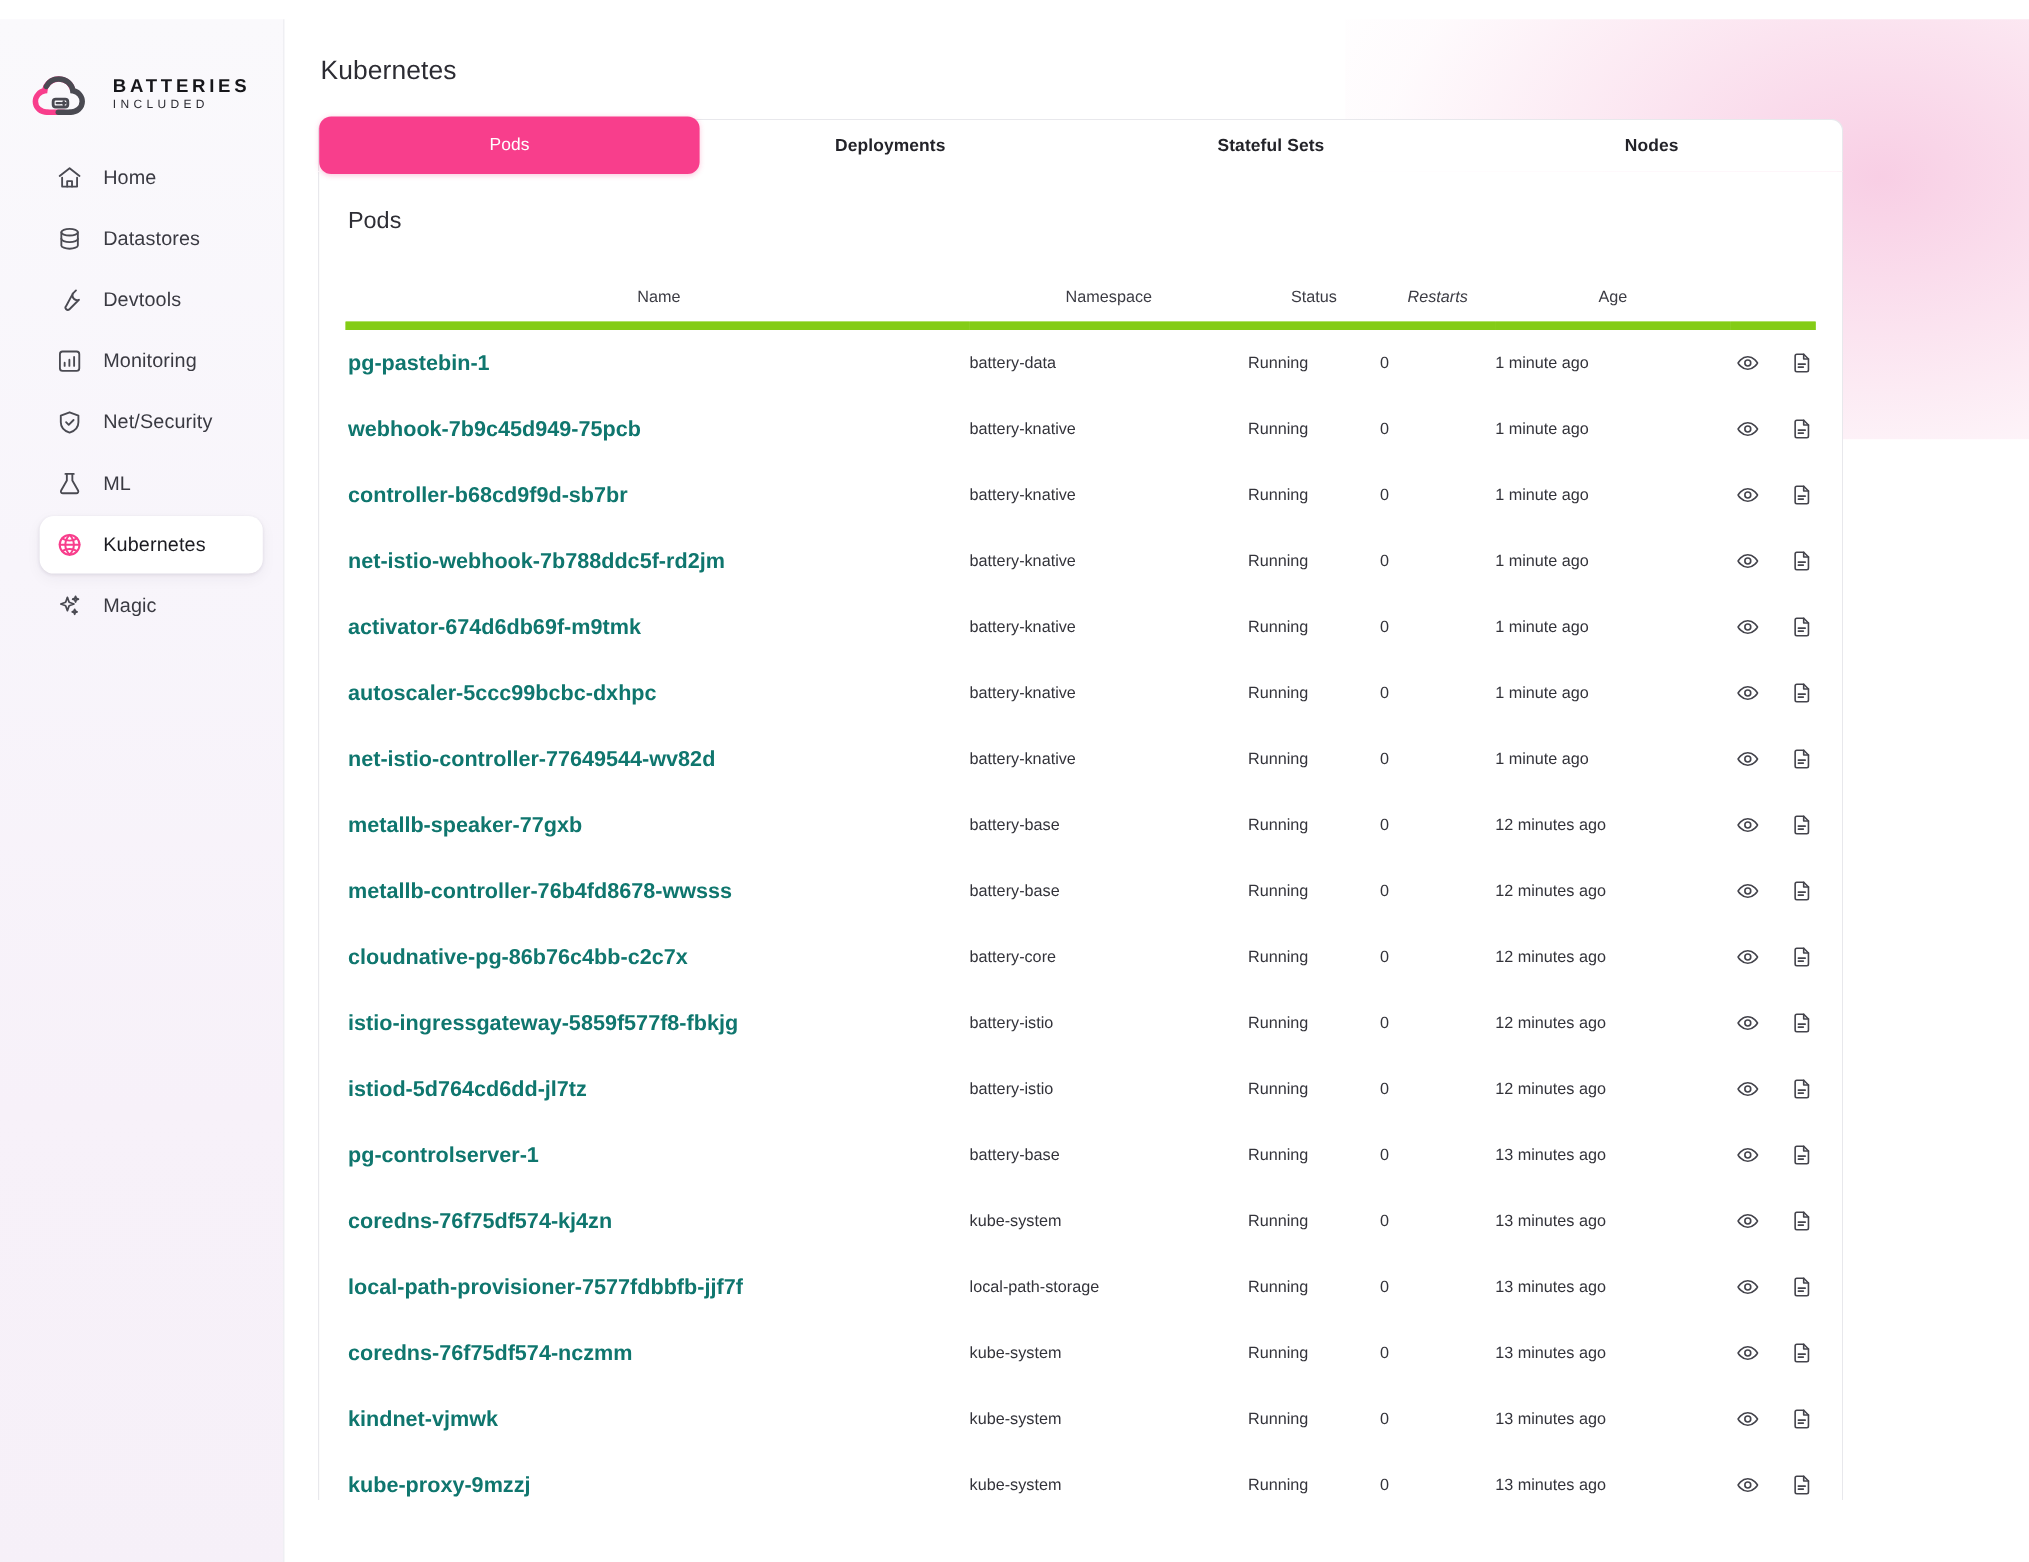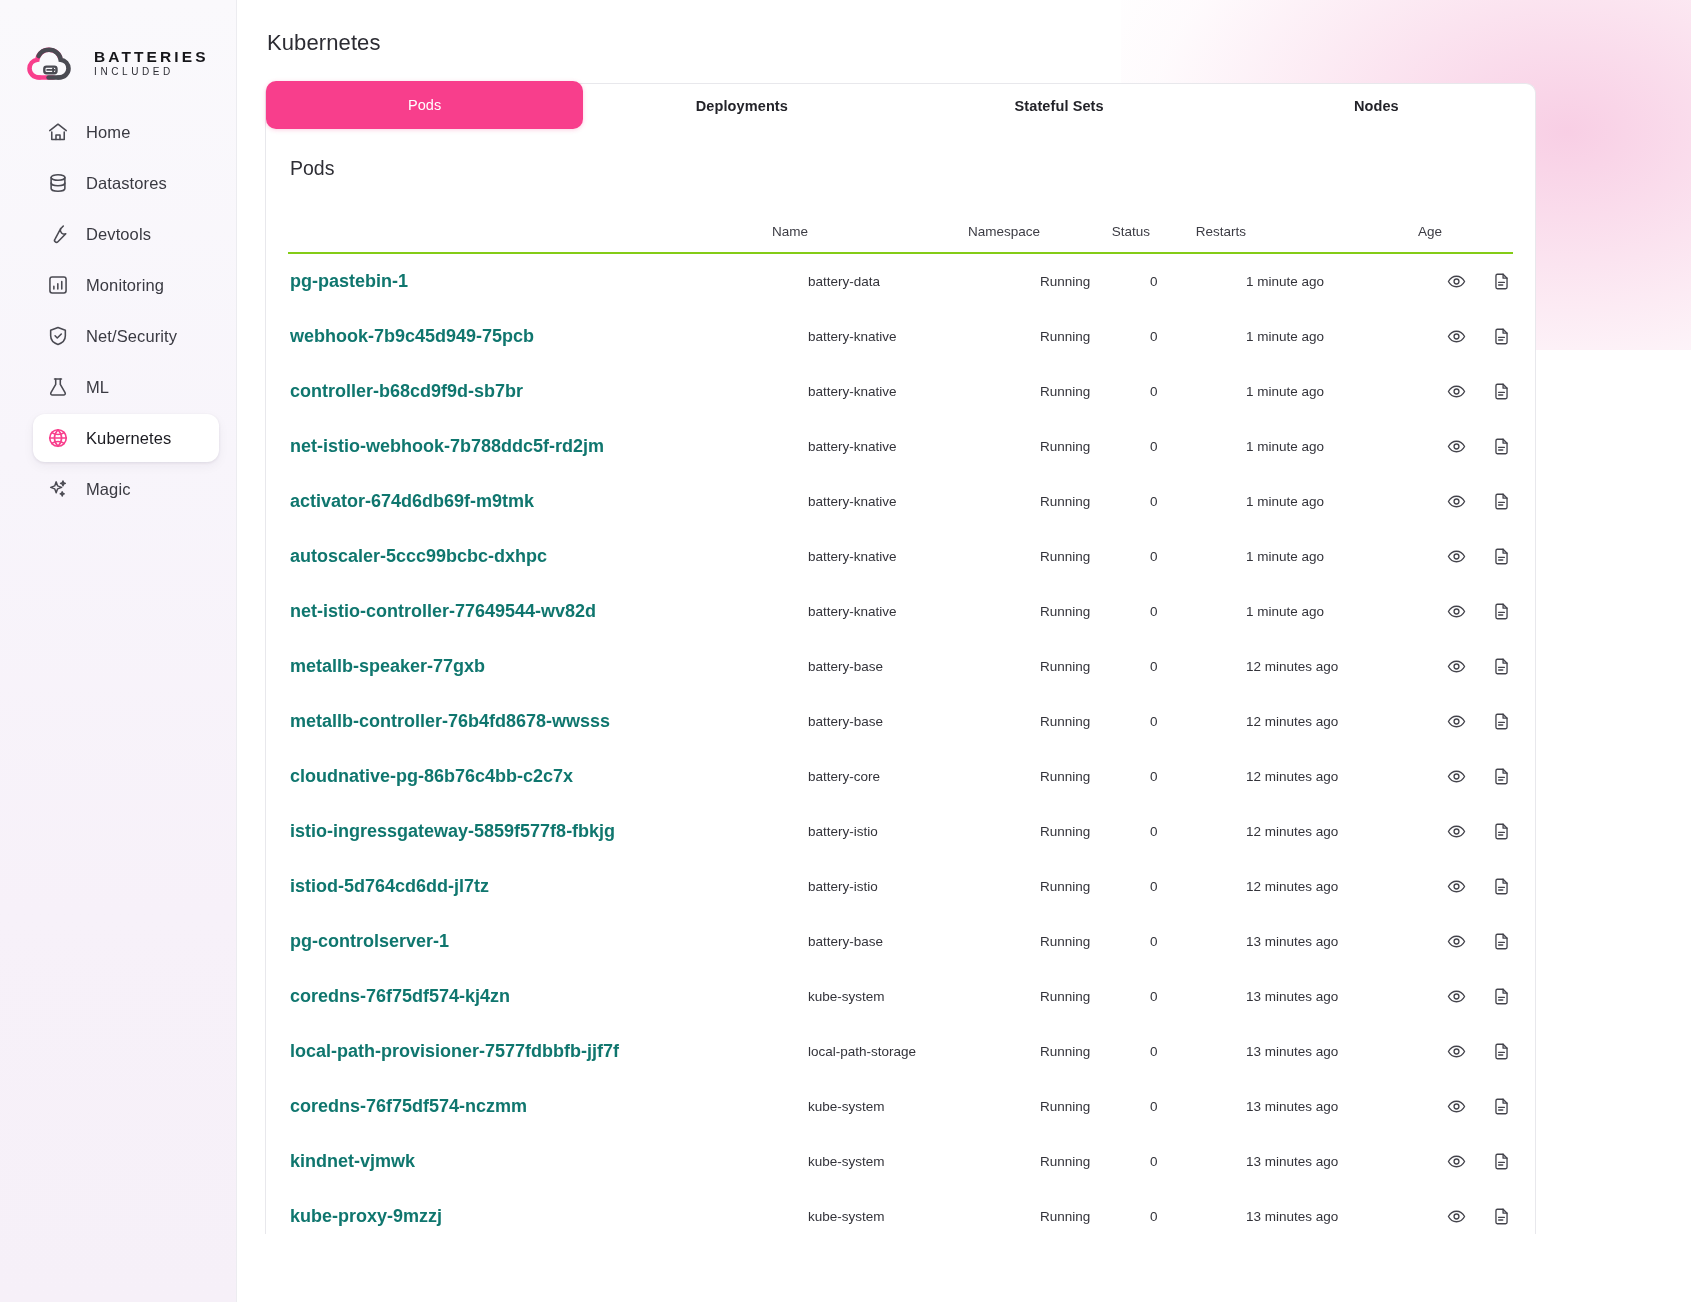--- a/index.html
+++ b/index.html
@@ -9,20 +9,21 @@
     overflow: hidden;
     font-family: "Liberation Sans", sans-serif;
     background: #ffffff;
   }
 
   .app {
     display: flex;
     width: 1691px;
     height: 1234px;
     position: relative;
+    margin-top: 16px;
   }
 
   
   .sidebar {
     width: 237px;
     flex: 0 0 237px;
     height: 1302px;
     background: linear-gradient(180deg, #faf9fc 0%, #f8f5fb 35%, #f7f1f9 70%, #f6f0f8 100%);
     border-right: 1px solid #ececf0;
     position: relative;
@@ -146,32 +147,32 @@
   }
   .card-title {
     font-size: 19.5px;
     color: #2e2e35;
     padding: 30px 0 0 2px;
     font-weight: 400;
   }
 
   table { width: 100%; border-collapse: collapse; margin-top: 44px; }
   thead th {
-    text-align: right;
+    text-align: center;
     font-size: 13.5px;
     font-weight: 400;
     color: #3c3c44;
     padding: 0 0 13px 0;
-    border-bottom: 2px solid #84cc16;
+    border-bottom: 7px solid #84cc16;
     white-space: nowrap;
   }
   th.c-name   { width: 520px; padding-left: 2px; }
   th.c-ns     { width: 232px; }
   th.c-status { width: 110px; }
-  th.c-restarts { width: 96px; }
+  th.c-restarts { width: 96px; font-style: italic; }
   th.c-age    { width: 196px; }
   th.c-act    { width: auto; }
 
   tbody td {
     font-size: 13.5px;
     color: #2e2e35;
     padding: 17px 0;
     vertical-align: middle;
     white-space: nowrap;
   }

